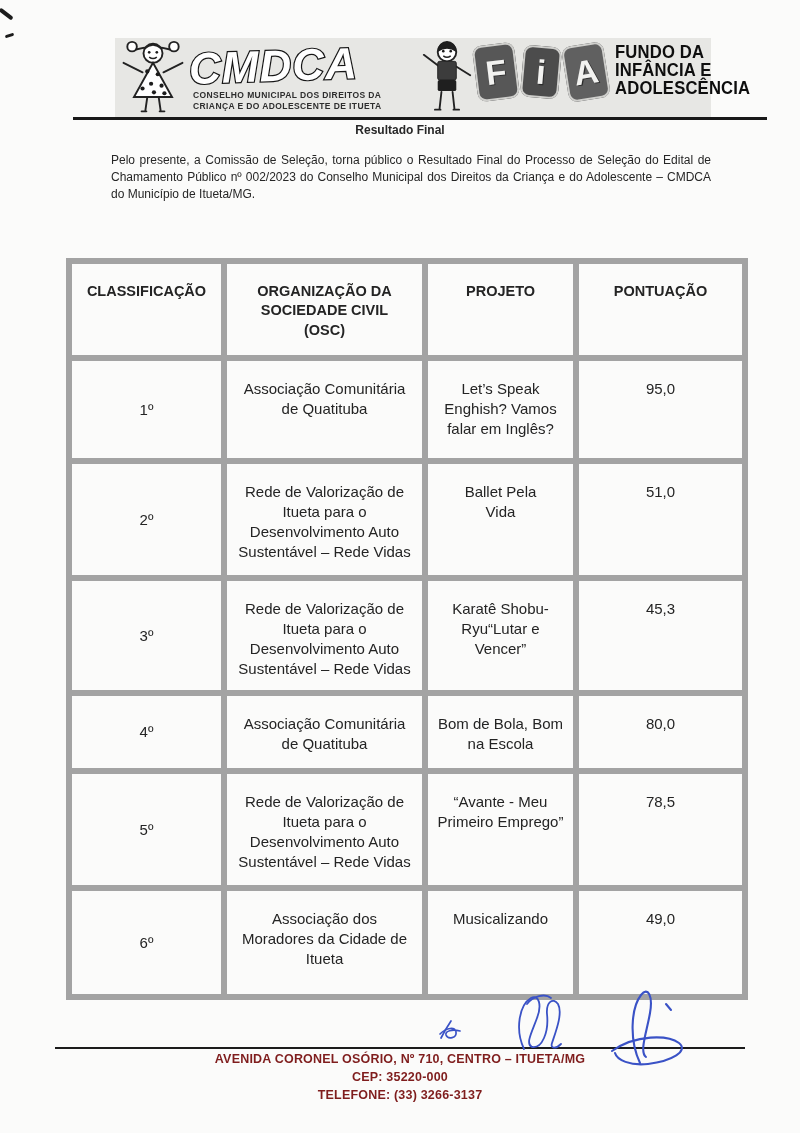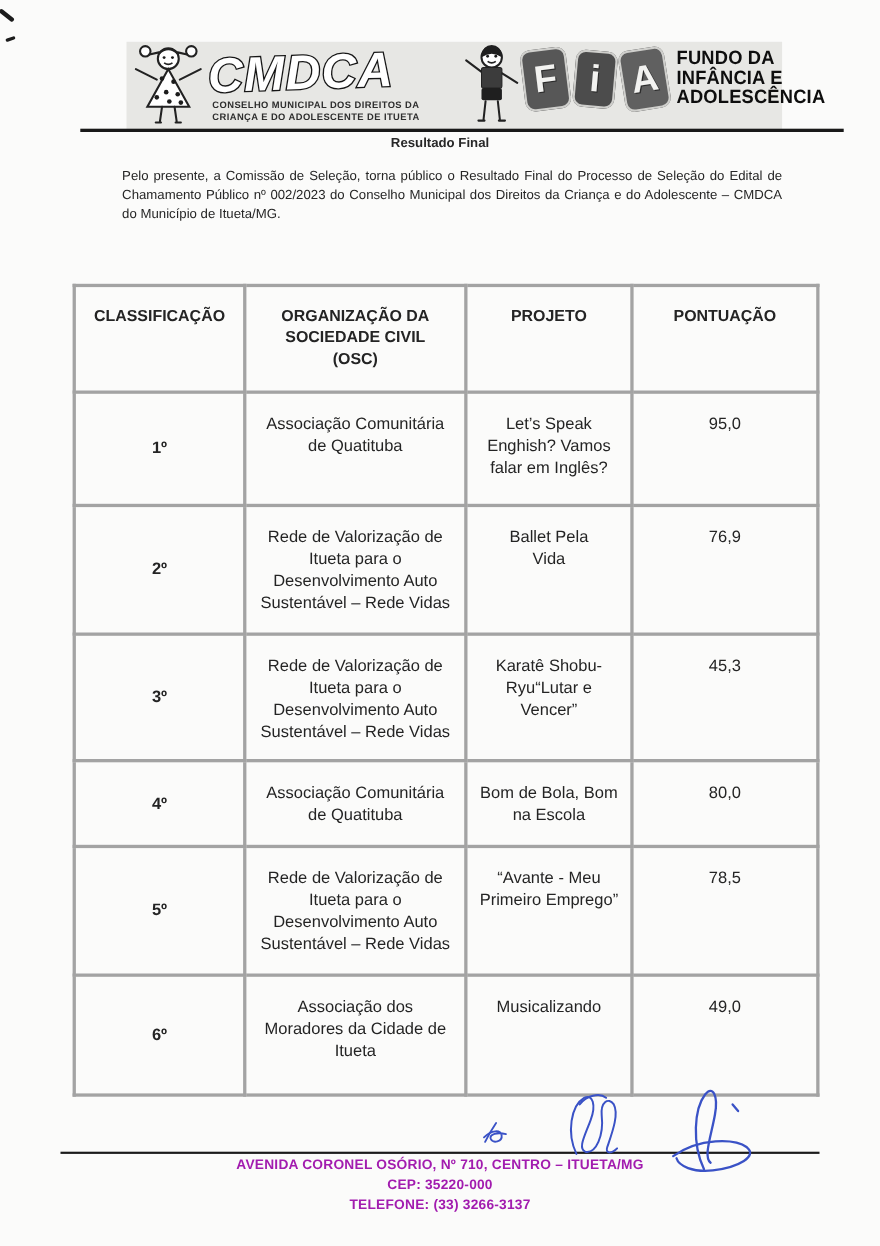--- a/index.html
+++ b/index.html
@@ -38,36 +38,36 @@
     font-size:12px;font-weight:bold;color:#272727;}
 
   .intro{position:absolute;left:111px;top:152px;width:600px;
     font-size:12px;line-height:1.43;color:#262626;text-align:justify;}
 
   
   table.results{position:absolute;left:66px;top:258px;width:676px;
     border-collapse:collapse;table-layout:fixed;}
   table.results col.c1{width:155px;} table.results col.c2{width:201px;}
   table.results col.c3{width:151px;} table.results col.c4{width:169px;}
-  table.results th,table.results td{border:3px solid #a3a3a3;text-align:center;
+  table.results th,table.results td{border:6px solid #a3a3a3;text-align:center;
     padding:18px 8px 6px 8px;vertical-align:top;font-size:15px;line-height:1.33;color:#242424;}
   table.results th{font-weight:bold;font-size:14.5px;height:97px;box-sizing:border-box;}
-  table.results td.rank{vertical-align:middle;font-weight:bold;padding-top:6px;}
+  table.results td.rank{vertical-align:middle;font-weight:normal;padding-top:6px;}
   .preline{white-space:pre-line;margin-left:36px;}
   tbody tr:nth-child(1) td{height:103px;box-sizing:border-box;}
   tbody tr:nth-child(2) td{height:117px;box-sizing:border-box;}
   tbody tr:nth-child(3) td{height:115px;box-sizing:border-box;}
   tbody tr:nth-child(4) td{height:78px;box-sizing:border-box;}
   tbody tr:nth-child(5) td{height:117px;box-sizing:border-box;}
   tbody tr:nth-child(6) td{height:109px;box-sizing:border-box;}
 
   
   .footer-rule{position:absolute;left:55px;top:1047px;width:690px;height:2px;background:#1b1b1b;}
   .footer-text{position:absolute;left:0;top:1051px;width:800px;text-align:center;
-    font-weight:bold;color:#a21caf;font-size:12.5px;line-height:1.42;letter-spacing:.2px;}
+    font-weight:bold;color:#7f1d1d;font-size:12.5px;line-height:1.42;letter-spacing:.2px;}
   .signatures{position:absolute;left:0;top:0;width:800px;height:1133px;pointer-events:none;}
 </style>
 </head>
 <body>
 
 <div class="page">
 
   <div class="artifact a1"></div>
   <div class="artifact a2"></div>
 
@@ -179,21 +179,21 @@
         <td>95,0</td>
       </tr>
       <tr>
         <td class="rank">2º</td>
         <td class="preline">Rede de Valorização de
 Itueta para o
 Desenvolvimento Auto
 Sustentável – Rede Vidas</td>
         <td class="preline">Ballet Pela
 Vida</td>
-        <td>76,9</td>
+        <td>51,0</td>
       </tr>
       <tr>
         <td class="rank">3º</td>
         <td class="preline">Rede de Valorização de
 Itueta para o
 Desenvolvimento Auto
 Sustentável – Rede Vidas</td>
         <td class="preline">Karatê Shobu-
 Ryu“Lutar e
 Vencer”</td>

